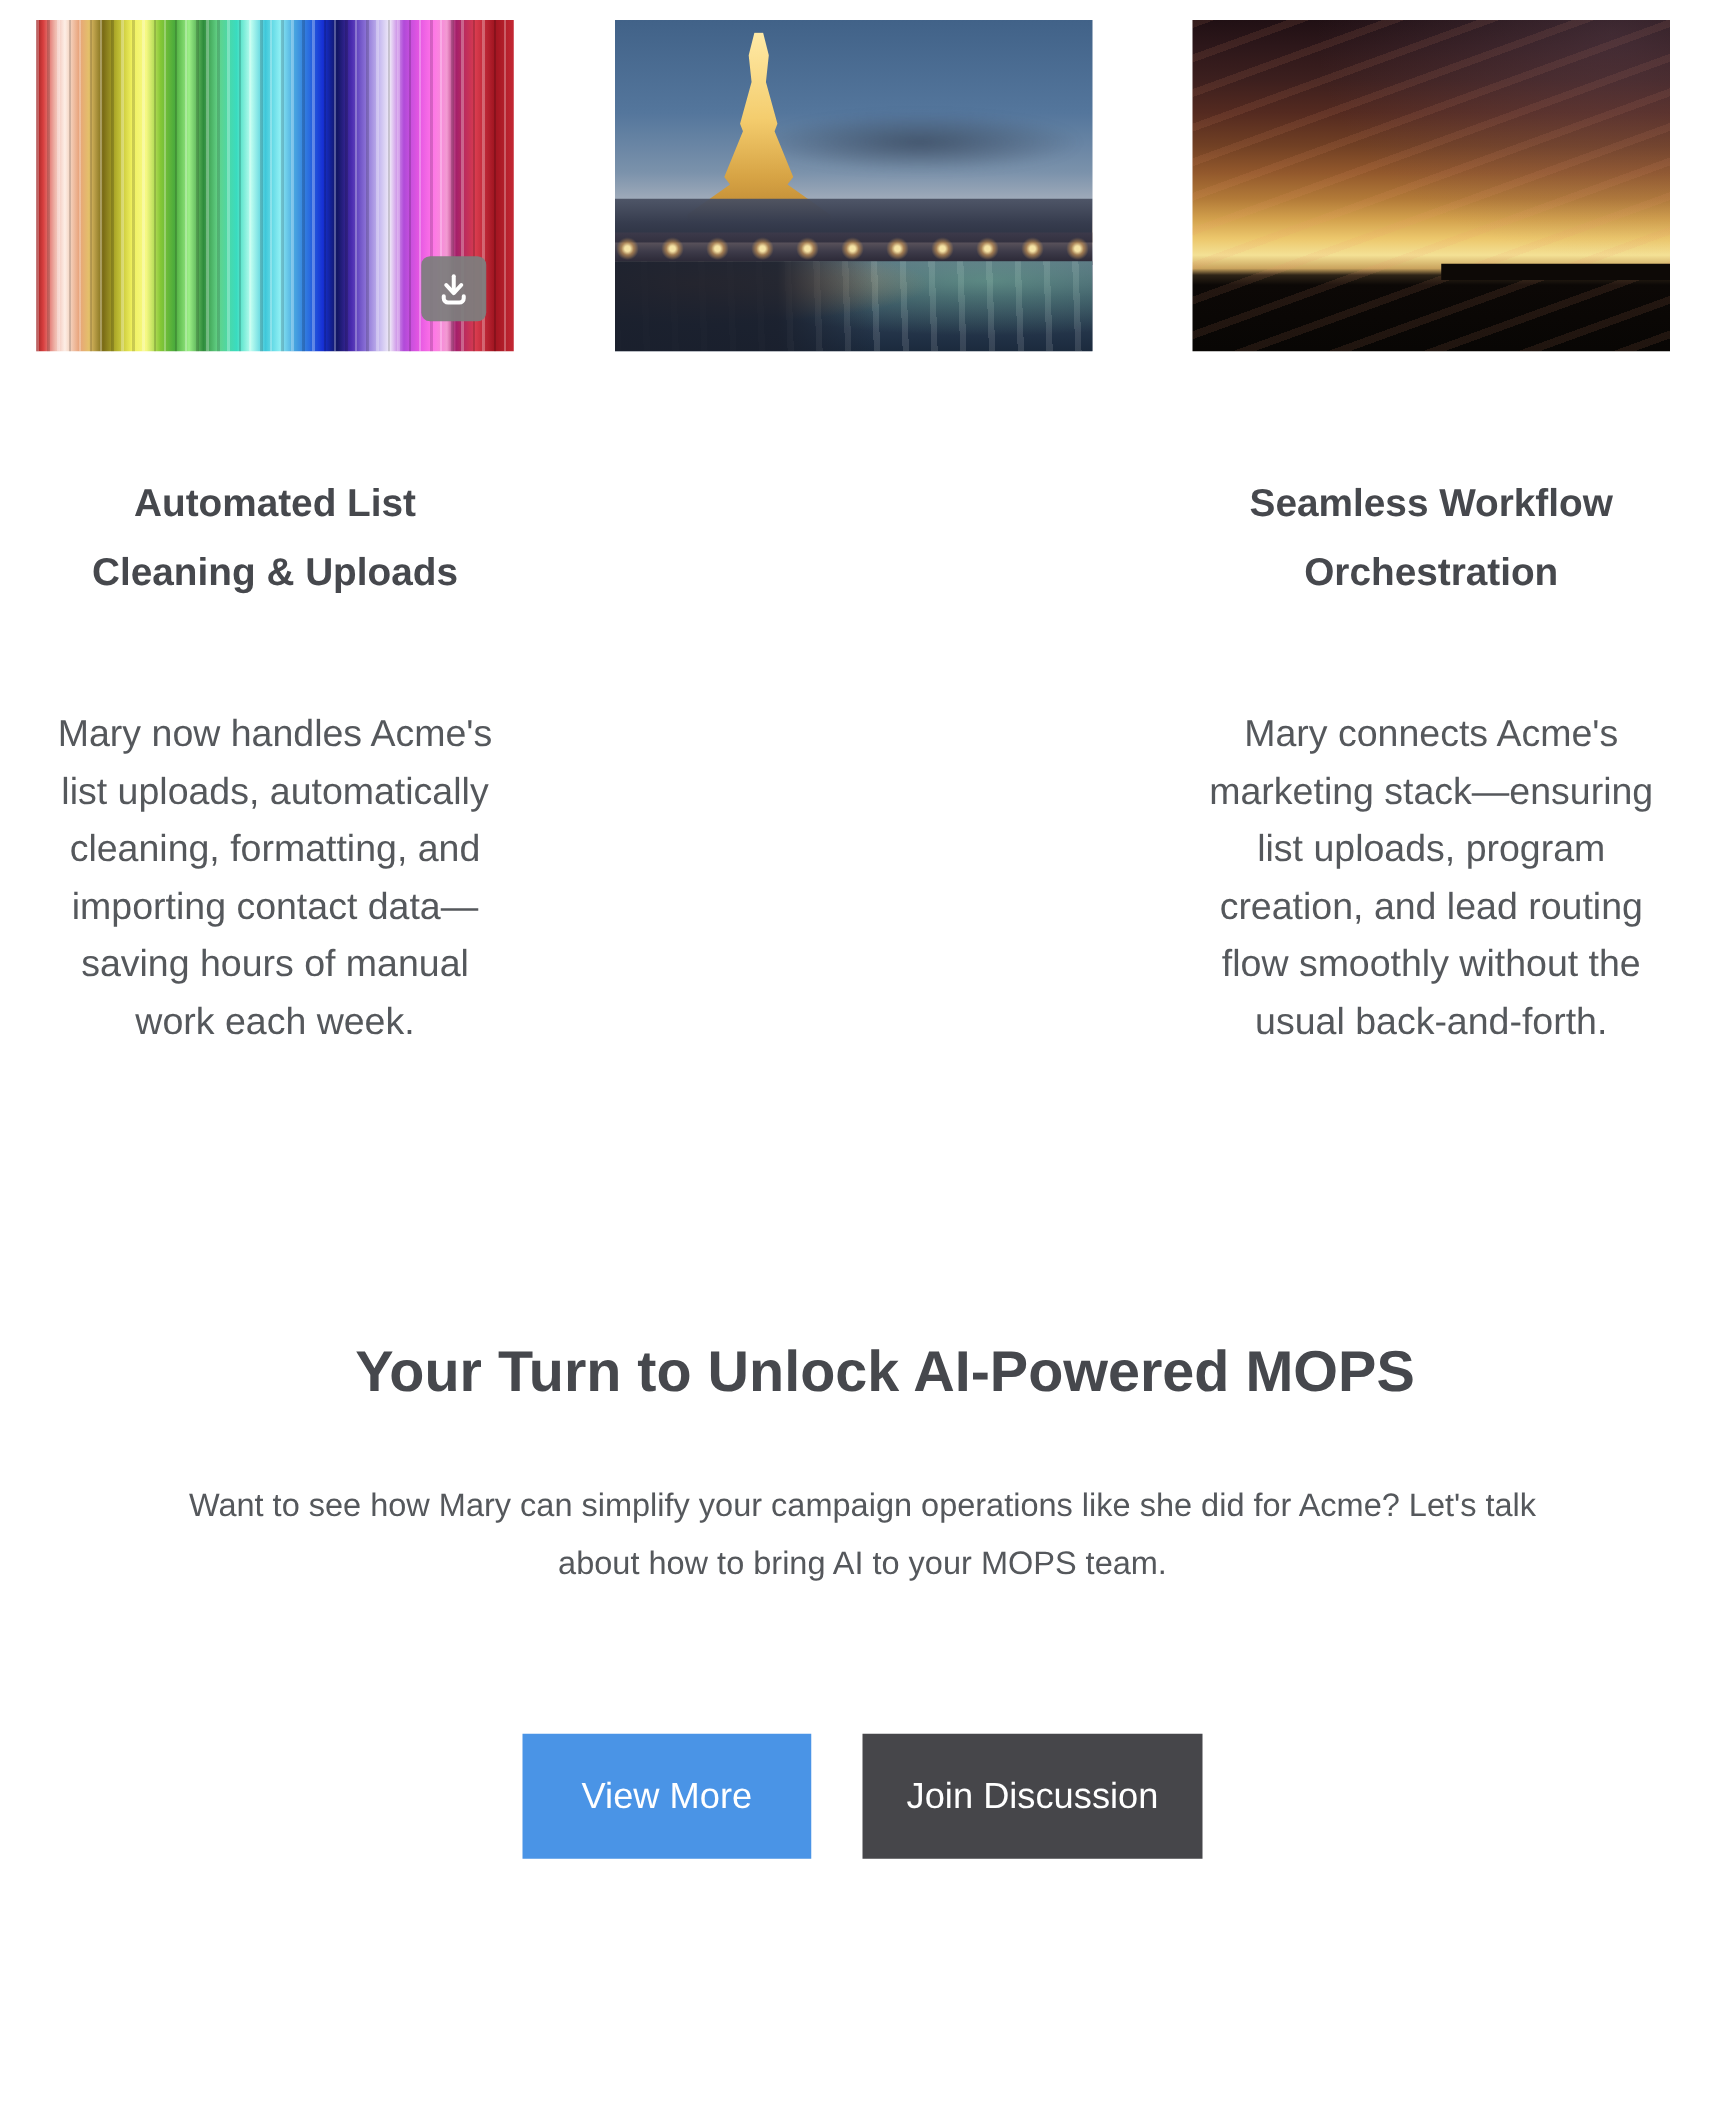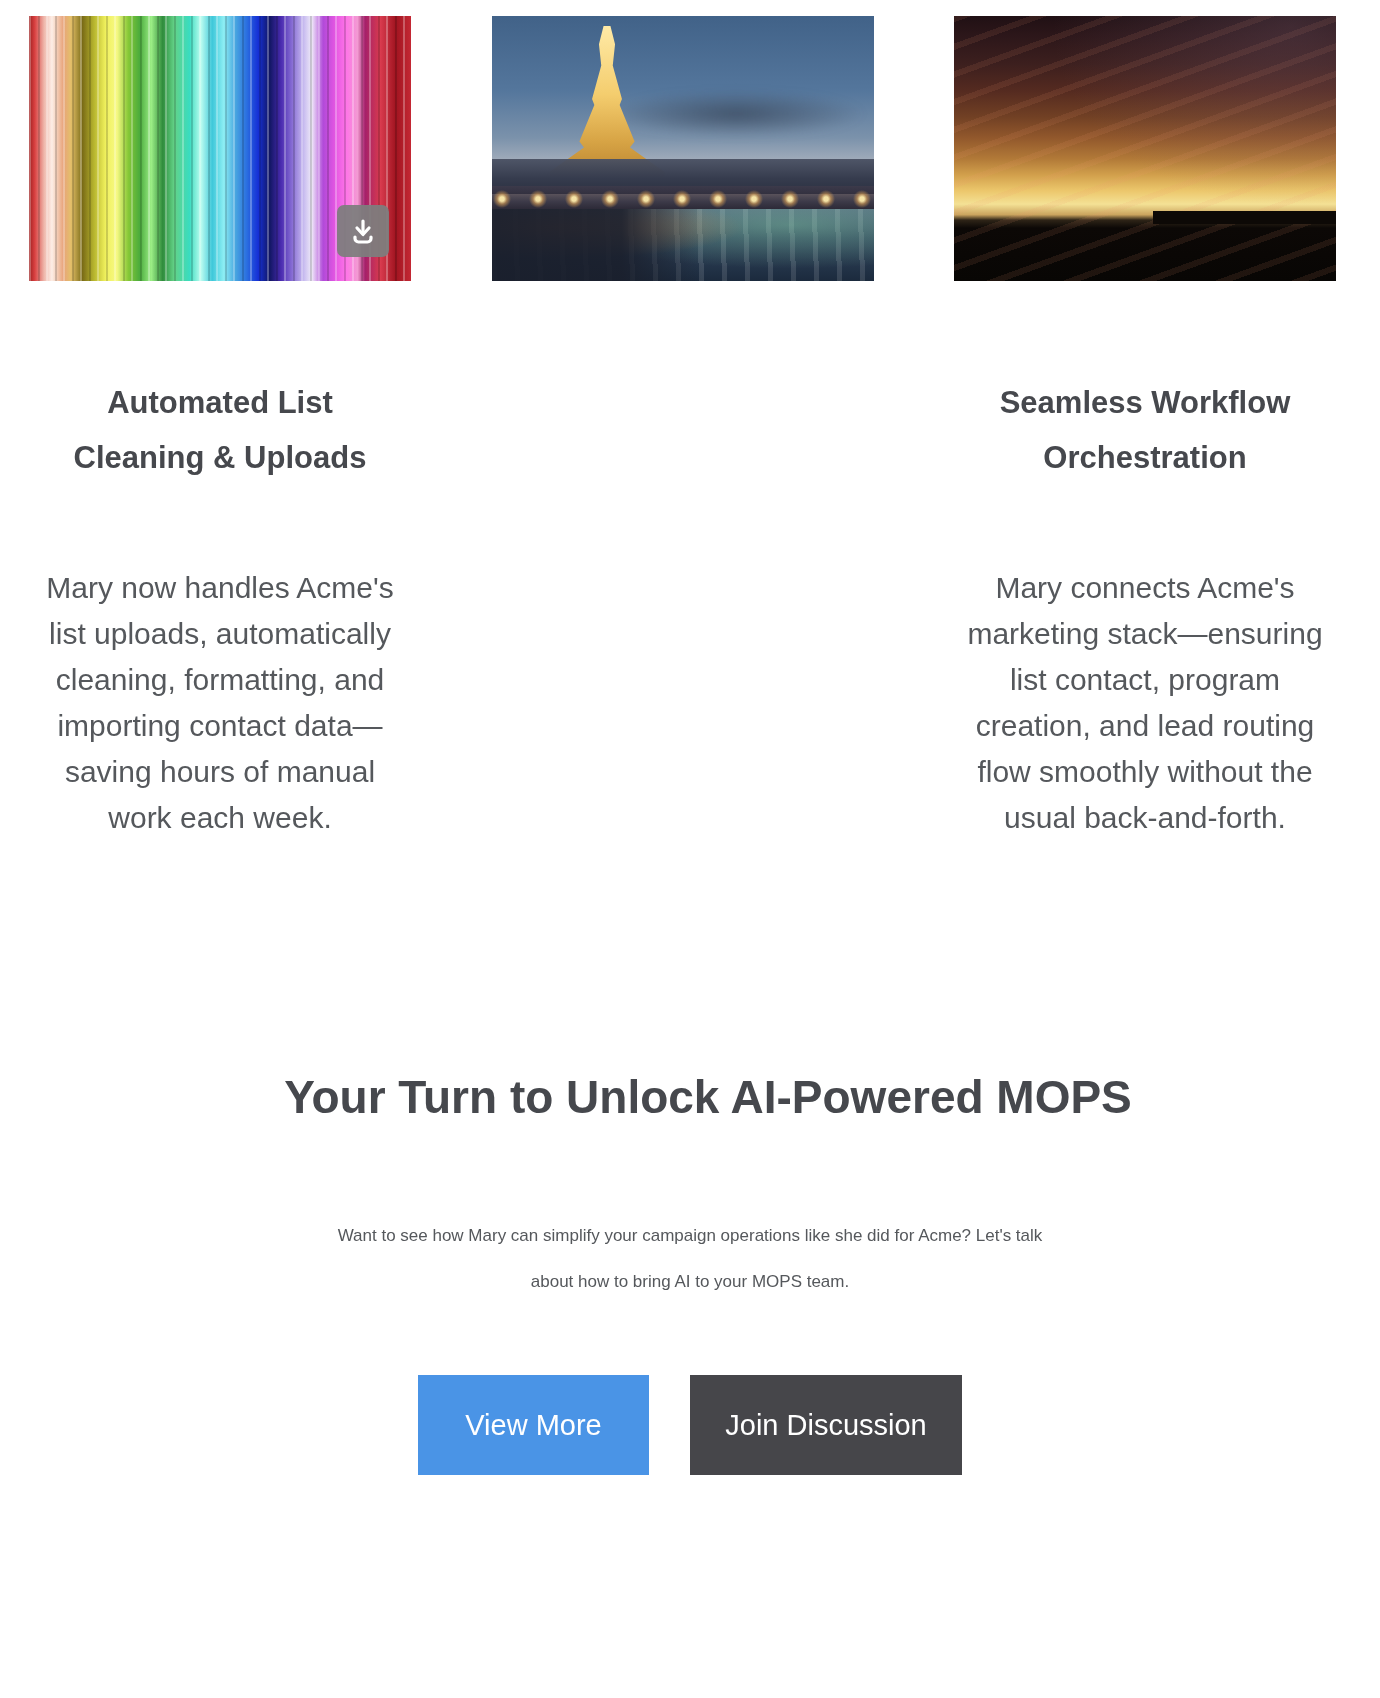--- a/index.html
+++ b/index.html
@@ -121,32 +121,33 @@
     font-size: 46px; line-height: 48px; font-weight: 700;
     color: #46484d;
     padding-left: 36px;
   }
   .byline {
     margin-top: 117px;
     display: flex; justify-content: center; align-items: baseline; gap: 80px;
     font-size: 26px; line-height: 30px; color: #a8abb0;
   }
   .cta-paragraph {
-    margin-top: 92px;
-    font-size: 17px; line-height: 46px; color: #55585c;
+    margin-top: 60px;
+    font-size: 26px; line-height: 46px; color: #55585c;
     white-space: pre-line;
   }
   .buttons {
     margin-top: 70px;
     display: flex; justify-content: center; gap: 41px;
   }
   .btn {
     height: 100px; display: flex; align-items: center; justify-content: center;
     font-size: 29px; color: #ffffff; cursor: pointer; user-select: none;
     text-decoration: none;
+    margin-top: 44px;
   }
   .btn-primary { width: 231px; background: #4a94e6; }
   .btn-dark    { width: 272px; background: #46464a; }
 </style>
 </head>
 <body>
 
 <div class="email">
 
   <section class="features">
@@ -182,21 +183,21 @@
     </article>
 
     <article class="feature">
       <div class="photo photo-sunset">
         <div class="sunset-plateau"></div>
       </div>
       <h3 class="feature-title">Seamless Workflow
 Orchestration</h3>
       <p class="feature-desc">Mary connects Acme's
 marketing stack—ensuring
-list contact, program
+list uploads, program
 creation, and lead routing
 flow smoothly without the
 usual back-and-forth.</p>
     </article>
 
   </section>
 
   <section class="cta">
     <h1 class="cta-title">Your Turn to Unlock AI-Powered MOPS</h1>
 

